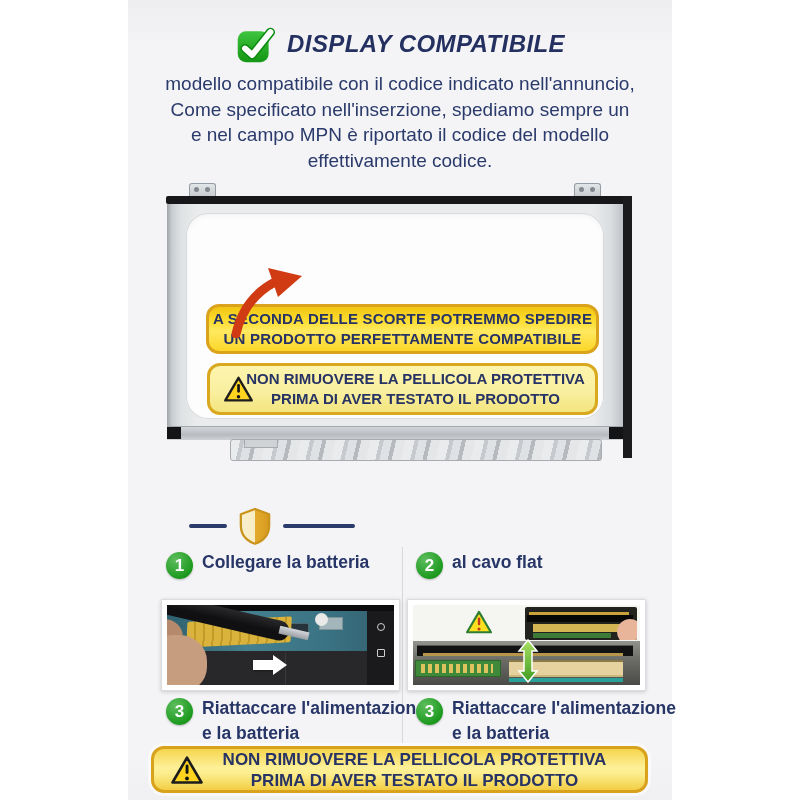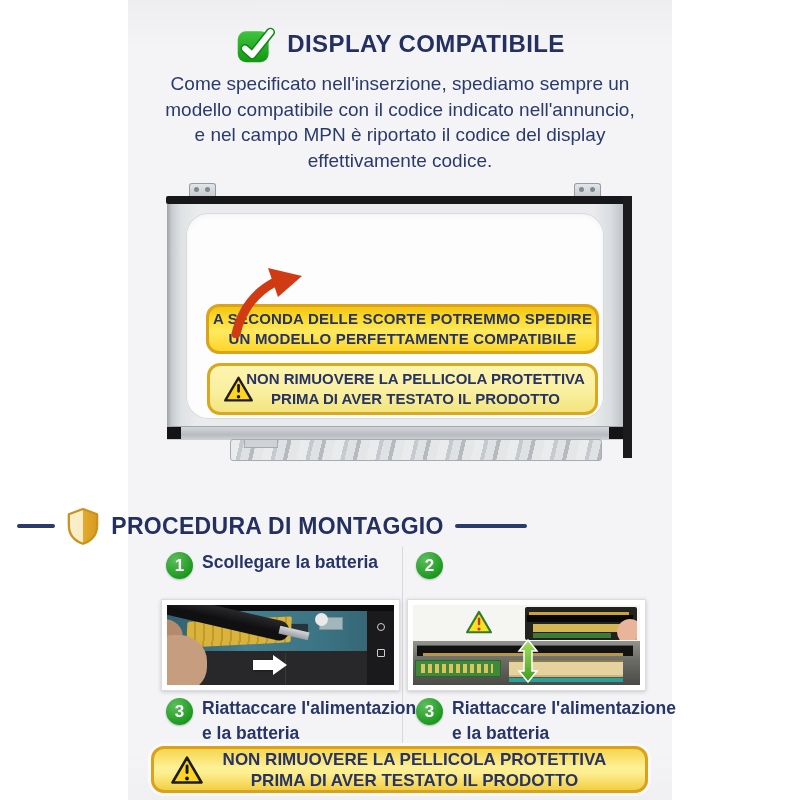--- a/index.html
+++ b/index.html
@@ -4,21 +4,21 @@
 <style>
   * { margin:0; padding:0; box-sizing:border-box; }
   html,body { width:800px; height:800px; background:#ffffff; font-family:"Liberation Sans", sans-serif; }
   .abs { position:absolute; }
   #stage { position:relative; width:800px; height:800px; overflow:hidden; background:#ffffff; }
   #content { position:absolute; left:128px; top:0; width:544px; height:800px;
              background:linear-gradient(180deg,#eeeef1 0%,#f4f4f6 6%,#f4f4f7 94%,#f0f0f3 100%); }
 
   
   .header-row { position:absolute; left:0; top:24px; width:544px; display:flex; align-items:center; justify-content:center; gap:12px; }
-  .title { font-size:24px; font-weight:bold; color:#243160; letter-spacing:.4px; }
+  .title { font-size:24px; font-weight:bold; color:#243160; letter-spacing:.4px;font-style:italic; }
 
   .intro { position:absolute; left:0; top:71px; width:544px; text-align:center;
            font-size:19px; line-height:25.5px; color:#2a3a6b; }
 
   
   .panel { position:absolute; left:166px; top:183px; width:466px; height:292px; }
   .bracket { position:absolute; width:27px; height:16px; background:linear-gradient(180deg,#e3e6e8,#c2c6ca);
              border:1px solid #969ca3; border-bottom:none; border-radius:3px 3px 0 0; }
   .bracket .hole { position:absolute; top:3px; width:5px; height:5px; border-radius:50%; background:#82888f; }
   .top-bar { position:absolute; left:0; top:13px; width:466px; height:8px; background:#17171a; border-radius:2px; }
@@ -128,23 +128,23 @@
           </linearGradient>
         </defs>
         <rect x="3" y="8" width="34" height="34" rx="9" fill="url(#gcheck)"></rect>
         <path d="M11 27 L19 34 L39 9" stroke="#0e8c12" stroke-width="10" fill="none" stroke-linecap="round" stroke-linejoin="round"></path>
         <path d="M11 27 L19 34 L39 9" stroke="#ffffff" stroke-width="6.5" fill="none" stroke-linecap="round" stroke-linejoin="round"></path>
       </svg>
       <div class="title">DISPLAY COMPATIBILE</div>
     </div>
 
     <div class="intro">
+      <div>modello compatibile con il codice indicato nell'annuncio,</div>
       <div>Come specificato nell'inserzione, spediamo sempre un</div>
-      <div>modello compatibile con il codice indicato nell'annuncio,</div>
-      <div>e nel campo MPN è riportato il codice del display</div>
+      <div>e nel campo MPN è riportato il codice del modello</div>
       <div>effettivamente codice.</div>
     </div>
   </div>
 
   <div class="panel">
     <div class="bracket" style="left:23px; top:0;">
       <span class="hole" style="left:4px;"></span>
       <span class="hole" style="left:15px;"></span>
     </div>
     <div class="bracket" style="left:408px; top:0;">
@@ -164,21 +164,21 @@
   </div>
 
   <svg class="abs" style="left:221px; top:264px; z-index:7;" width="86" height="74" viewBox="0 0 86 74">
     <path d="M15 70 C 20 48, 31 30, 54 18" fill="none" stroke="#d03b14" stroke-width="9" stroke-linecap="round"></path>
     <polygon points="47,4 81,12 57,33" fill="#d03b14"></polygon>
   </svg>
 
   <div class="banner" id="stock-banner">
     <div class="lines">
       <div>A SECONDA DELLE SCORTE POTREMMO SPEDIRE</div>
-      <div>UN MODELLO PERFETTAMENTE COMPATIBILE</div>
+      <div>UN PRODOTTO PERFETTAMENTE COMPATIBILE</div>
     </div>
   </div>
 
   <div class="banner" id="film-banner">
     <svg class="tri-abs" width="31" height="29" viewBox="0 0 34 31">
       <path d="M17 3.2 L31.5 28 H2.5 Z" fill="#ffd41f" stroke="#1c1c1c" stroke-width="2.6" stroke-linejoin="round"></path>
       <rect x="15.6" y="10" width="2.9" height="9.5" rx="1.4" fill="#141414"></rect>
       <circle cx="17" cy="24" r="1.9" fill="#141414"></circle>
     </svg>
     <div class="lines">
@@ -193,37 +193,37 @@
       <defs>
         <linearGradient id="gshield" x1="0" y1="0" x2="1" y2="0">
           <stop offset="0" stop-color="#f9efcd"></stop>
             <stop offset="0.5" stop-color="#f7ecc4"></stop>
           <stop offset="0.5" stop-color="#e3ab2e"></stop>
             <stop offset="1" stop-color="#d79a20"></stop>
         </linearGradient>
       </defs>
       <path d="M18 2 L33 7.5 V19 C33 29.5 26.5 36 18 38.8 C9.5 36 3 29.5 3 19 V7.5 Z" fill="url(#gshield)" stroke="#c9931c" stroke-width="2.4" stroke-linejoin="round"></path>
     </svg>
-    <div class="proc-title">PROCEDURA DI MONTAGGIO</div>
     <div class="rule" style="width:72px;"></div>
   </div>
 
   <div class="divider"></div>
 
   <div class="step-badge" style="left:166px; top:552px;">
     <span>1</span>
   </div>
   <div class="step-label" style="left:202px; top:550px;">
-    <div>Scollegare la batteria</div>
+    <div>Collegare la batteria</div>
   </div>
 
   <div class="step-badge" style="left:416px; top:552px;">
     <span>2</span>
   </div>
   <div class="step-label" style="left:452px; top:550px;">
+    <div>al cavo flat</div>
   </div>
 
   <div class="photo" style="left:161px; top:599px;">
     <div class="photo-inner">
       <div class="lp-topblack"></div>
       <div class="lp-pcb"></div>
       <div class="lp-chip"></div>
       <div class="lp-shield"></div>
       <div class="lp-dot"></div>
       <div class="lp-cable"></div>

